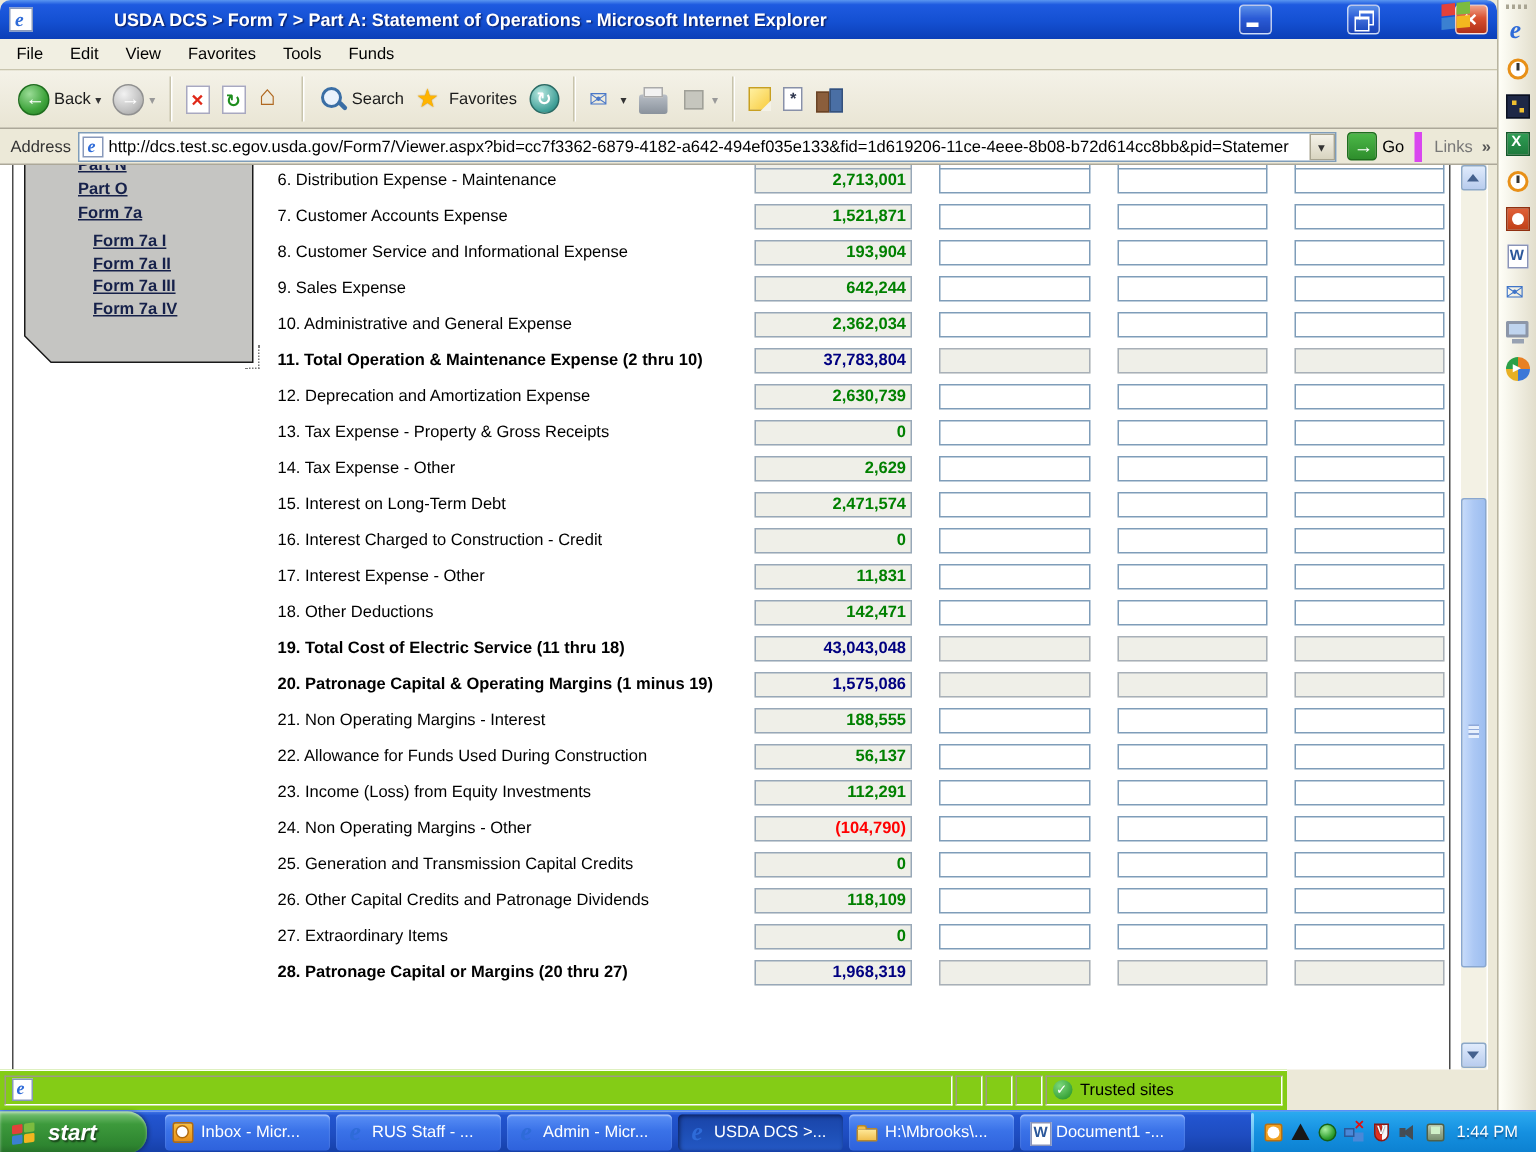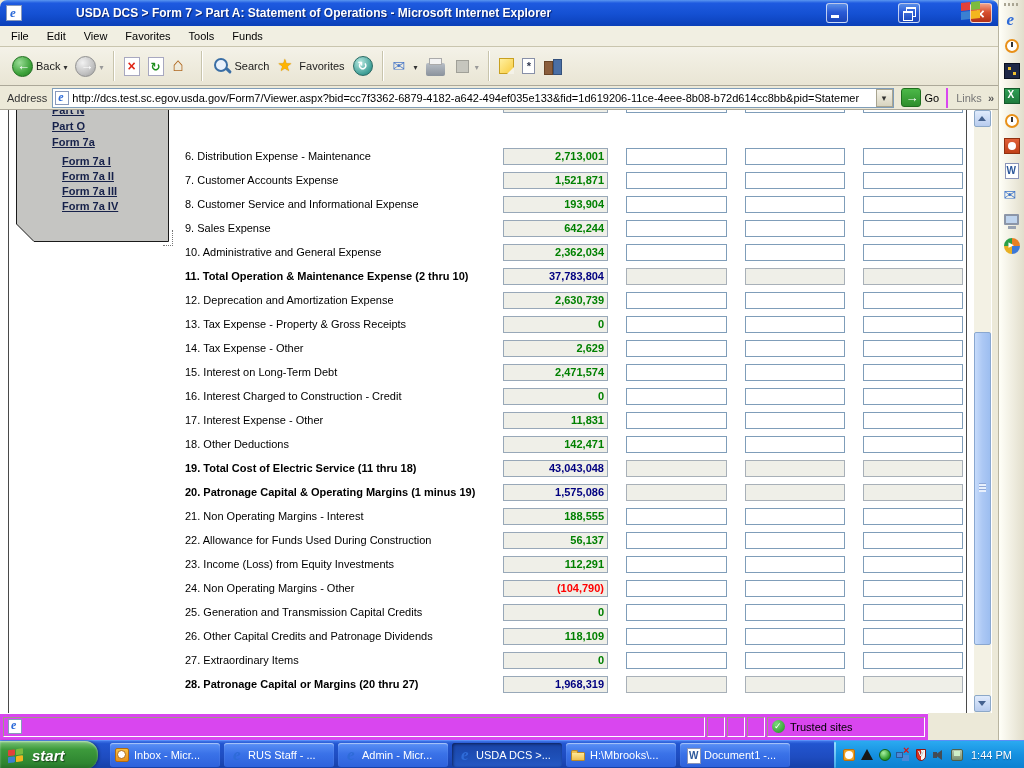--- a/index.html
+++ b/index.html
@@ -86,21 +86,21 @@
   .addr-input{flex:1;height:20px;background:#FFF;border:1px solid #7F9DB9;display:flex;align-items:center;padding-left:2px;position:relative;overflow:hidden;}
   .addr-page-icon{width:14px;height:14px;background:#FFF;border:1px solid #8899BB;position:relative;flex:none;}
   .addr-page-icon::after{content:"e";position:absolute;left:2px;top:-2px;font-family:"Liberation Serif","DejaVu Serif",serif;
     font-style:italic;font-weight:bold;font-size:12px;color:#2E6BD8;}
   .url{margin-left:3px;white-space:nowrap;overflow:hidden;flex:1;font-size:11px;}
   .addr-dd{width:17px;height:18px;background:linear-gradient(#F4F2E8,#D8D4C0);border:1px solid #A8A490;flex:none;text-align:center;}
   .addr-dd::after{content:"▾";font-size:9px;color:#333;line-height:16px;}
   .go-wrap{display:flex;align-items:center;gap:4px;flex:none;padding:0 2px;}
   .go-icon{width:20px;height:19px;border-radius:3px;border:1px solid #1E6E1E;background:linear-gradient(#4CB848,#2E8E2C);position:relative;}
   .go-icon::after{content:"→";position:absolute;left:4px;top:0px;color:#FFF;font-weight:bold;font-size:13px;line-height:17px;}
-  .links-wrap{display:flex;align-items:center;gap:6px;flex:none;border-left:2px solid #d946ef;padding-left:8px;height:20px;}
+  .links-wrap{display:flex;align-items:center;gap:6px;flex:none;border-left:5px solid #d946ef;padding-left:8px;height:20px;}
   .links-label{color:#777;}
   .links-chev{color:#555;font-weight:bold;}
 
   
   .content{position:absolute;left:0;top:110px;width:992px;height:603px;background:#FFF;overflow:hidden;}
   .rframe{position:absolute;left:992px;top:110px;width:6px;height:603px;background:#ECE9D8;}
   .page-line-l{position:absolute;left:8px;top:0;width:1px;height:100%;background:#4a4a4a;}
   .page-line-r{position:absolute;left:966px;top:0;width:1px;height:100%;background:#4a4a4a;}
 
   .stub{position:absolute;top:-14px;height:17px;background:#FFF;border:1px solid #7F9DB9;}
@@ -108,21 +108,21 @@
   .stub.s2{left:626px;width:101px;}
   .stub.s3{left:745px;width:100px;}
   .stub.s4{left:863px;width:100px;}
 
   .side-svg{position:absolute;left:16px;top:-8px;}
   .navhost{position:absolute;left:0;top:0;width:100%;height:100%;border-radius:13px;}
   .navlink{position:absolute;font-size:11px;font-weight:bold;color:#16214A;text-decoration:underline;line-height:13px;cursor:pointer;white-space:nowrap;}
   .corner-mark{position:absolute;left:163px;top:120px;width:10px;height:16px;border-right:1px dotted #777;border-bottom:1px dotted #777;}
 
   .rows{position:absolute;left:0;top:0;width:100%;height:100%;}
-  .trow{position:absolute;left:0;height:17px;width:100%;margin-top:36px;}
+  .trow{position:absolute;left:0;height:17px;width:100%;}
   .tlbl{position:absolute;left:185px;top:0;line-height:17px;font-size:11px;color:#000;white-space:nowrap;}
   .trow.total .tlbl{font-weight:bold;}
   .tval{position:absolute;left:503px;top:0;width:105px;height:17px;background:#EFEFE8;border:1px solid #98A8B8;}
   .tval .v{display:block;text-align:right;font-weight:bold;font-size:11px;color:#008000;line-height:15px;padding-right:3px;font-style:normal;}
   .trow.total .tval .v{color:#000080;}
   .trow.negative .tval .v{color:#FF0000;}
   .tin{position:absolute;top:0;height:17px;background:#FFF;border:1px solid #7F9DB9;}
   .tin.c2{left:626px;width:101px;}
   .tin.c3{left:745px;width:100px;}
   .tin.c4{left:863px;width:100px;}
@@ -133,21 +133,21 @@
   .sb-up{top:0;}
   .sb-down{bottom:1px;}
   .sb-up::after{content:"";position:absolute;left:3px;top:5px;border-left:4px solid transparent;border-right:4px solid transparent;border-bottom:5px solid #44618E;}
   .sb-down::after{content:"";position:absolute;left:3px;top:5px;border-left:4px solid transparent;border-right:4px solid transparent;border-top:5px solid #44618E;}
   .sb-thumb{position:absolute;left:0;top:222px;width:17px;height:313px;border:1px solid #89A7D0;border-radius:2px;
     background:linear-gradient(90deg,#C6DBFB,#ACC8F4 50%,#9DBEF0);}
   .sb-thumb::after{content:"";position:absolute;left:4px;top:150px;width:7px;height:9px;
     background:repeating-linear-gradient(180deg,#8FA8D8 0 1px,#E8F0FC 1px 3px);}
 
   
-  .statusbar{position:absolute;left:0;top:713px;width:928px;height:27px;background:#d946ef;border-top:1px solid #FFF;
+  .statusbar{position:absolute;left:0;top:713px;width:858px;height:27px;background:#84cc16;border-top:1px solid #FFF;
     display:flex;align-items:center;padding:3px 3px 4px 3px;gap:2px;}
   .sb-panel{height:20px;border:1px solid;border-color:#9D9A84 #FFF #FFF #9D9A84;display:flex;align-items:center;padding:0 4px;}
   .sb-main{flex:1;}
   .sb-small{width:18px;}
   .sb-trusted{width:158px;gap:5px;}
   .status-page-icon{width:14px;height:15px;background:#FFF;border:1px solid #8899BB;position:relative;flex:none;}
   .status-page-icon::after{content:"e";position:absolute;left:2px;top:-2px;font-family:"Liberation Serif","DejaVu Serif",serif;
     font-style:italic;font-weight:bold;font-size:12px;color:#2E6BD8;}
   .trusted-icon{width:13px;height:13px;border-radius:50%;background:radial-gradient(circle at 35% 30%,#7CD87C,#1E8E1E);position:relative;flex:none;}
   .trusted-icon::after{content:"✓";position:absolute;left:2px;top:0px;color:#FFF;font-size:9px;font-weight:bold;line-height:13px;}

